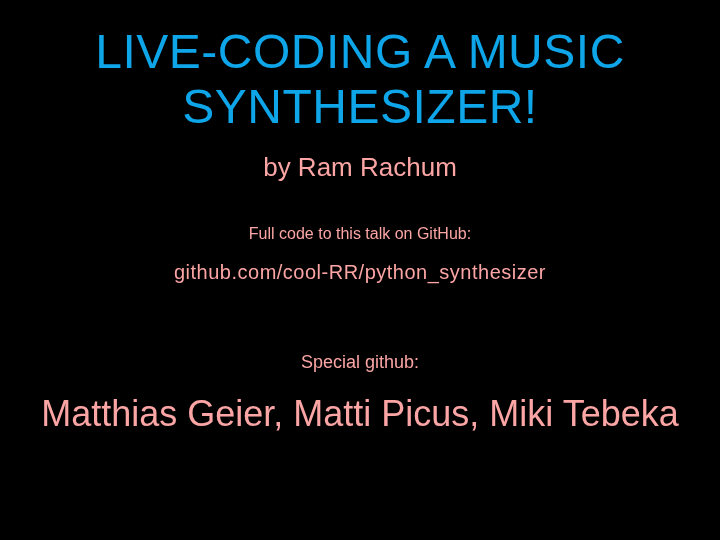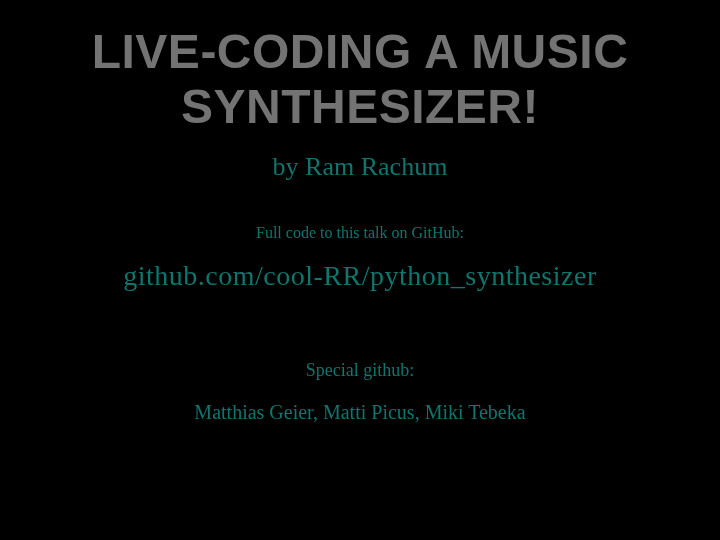--- a/index.html
+++ b/index.html
@@ -12,51 +12,51 @@
       height: 540px;
       background: #000000;
       overflow: hidden;
       font-family: Arial, Helvetica, sans-serif;
       display: flex;
       flex-direction: column;
       align-items: center;
       text-align: center;
     }
     .title {
-      color: #737373;
+      color: #0ea5e9;
       font-size: 48px;
-      font-weight: 700;
+      font-weight: 400;
       letter-spacing: 0.5px;
       margin-top: 24px;
       line-height: 1.15;
       font-stretch: condensed;
     }
     .mono {
-      font-family: Liberation Serif, serif;
-      color: #0f766e;
+      font-family: Liberation Sans, sans-serif;
+      color: #fca5a5;
     }
     .author {
       font-size: 26px;
       margin-top: 18px;
     }
     .subheading {
       font-size: 16px;
       margin-top: 42px;
     }
     .repo {
-      font-size: 28px;
+      font-size: 20px;
       margin-top: 18px;
       letter-spacing: 0.5px;
     }
     .thanks-label {
       font-size: 18px;
       margin-top: 68px;
     }
     .thanks-names {
-      font-size: 20px;
+      font-size: 36px;
       margin-top: 20px;
     }
   </style>
 </head>
 <body>
 
 <div class="title">LIVE-CODING A MUSIC SYNTHESIZER!</div>
 <div class="mono author">by Ram Rachum</div>
 <div class="mono subheading">Full code to this talk on GitHub:</div>
 <div class="mono repo">github.com/cool-RR/python_synthesizer</div>

